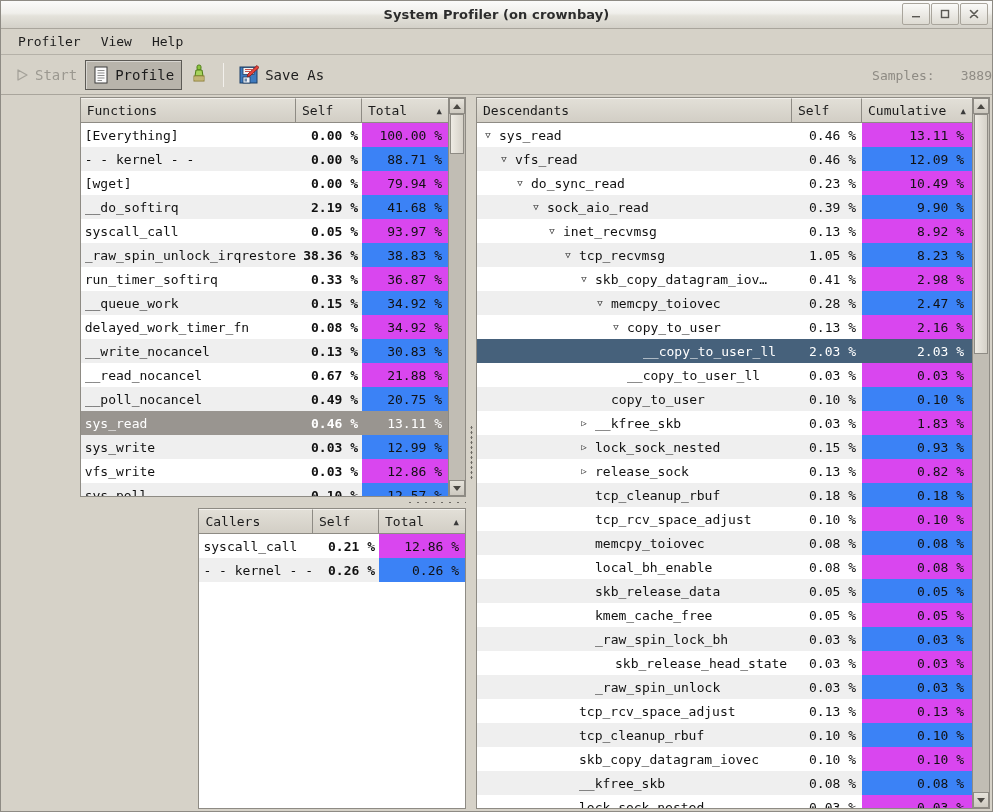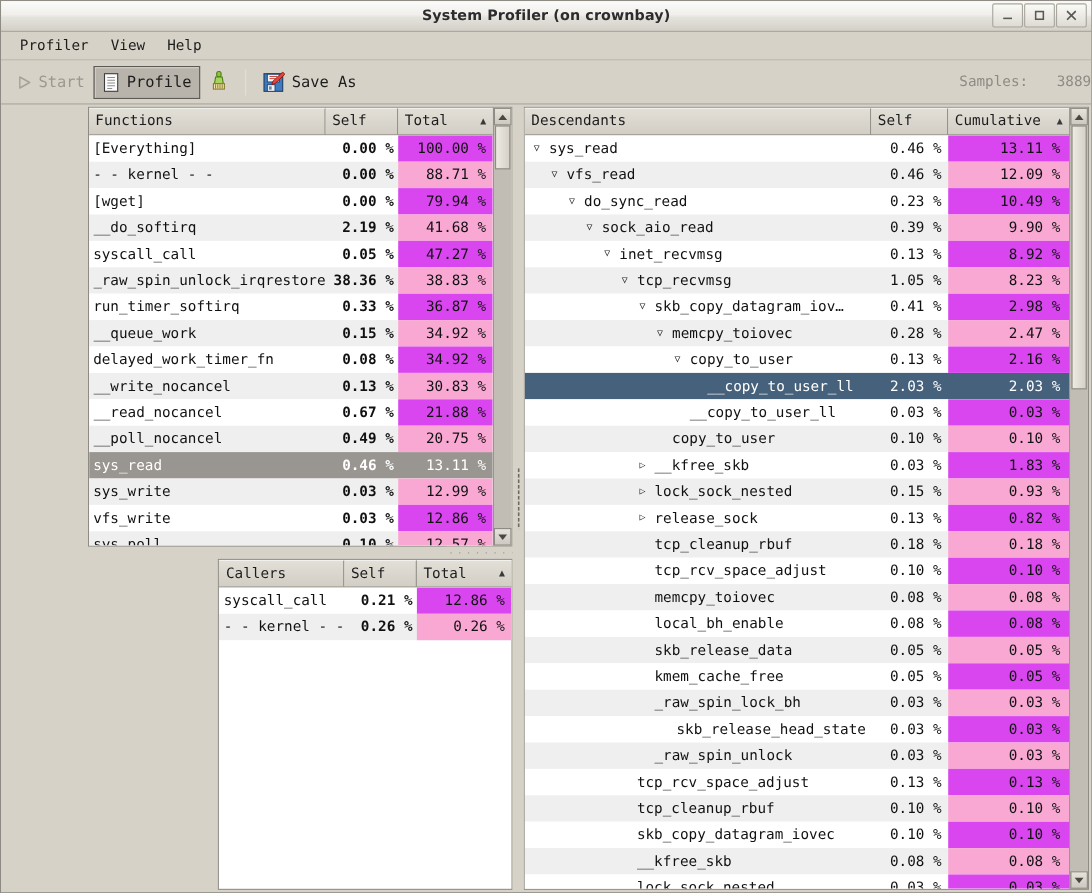--- a/index.html
+++ b/index.html
@@ -166,21 +166,21 @@
 
   .c-name { flex: 1 1 auto; overflow: hidden; white-space: nowrap;
             display: flex; align-items: center; padding-left: 4px; min-width: 0;}
   .c-self { width: 66px; flex: none; text-align: right; padding-right: 4px; white-space: nowrap; font-weight: bold;}
   .c-tot  { width: 86px; flex: none; text-align: right; padding-right: 6px; white-space: nowrap;}
   .c-self-d { width: 70px; flex: none; text-align: right; padding-right: 6px; white-space: nowrap;}
   .c-cum-d  { width: 110px; flex: none; text-align: right; padding-right: 8px; white-space: nowrap;}
 
   
   .row.odd  .sorted { background: #d946ef; }
-  .row.even .sorted { background: #f9a8d4; }
+  .row.even .sorted { background: #3b82f6; }
   .sorted { height: 24px; display: flex; align-items: center; justify-content: flex-end; }
 
   .expander { width: 14px; flex: none; font-size: 9px; color: #222; text-align: center; line-height: 1; }
   .fname { overflow: hidden; text-overflow: ellipsis; white-space: nowrap; }
 
   
   .vscroll {
     width: 17px; flex: none;
     background: #c9c5bc;
     border-left: 1px solid #8e8b84;
@@ -353,21 +353,21 @@
                   <span class="fname">__do_softirq</span>
                 </div>
                 <div class="c-self" style="width: 66px;">2.19 %</div>
                 <div class="c-tot sorted" style="width: 86px;">41.68 %</div>
               </div>
               <div class="row odd">
                 <div class="c-name">
                   <span class="fname">syscall_call</span>
                 </div>
                 <div class="c-self" style="width: 66px;">0.05 %</div>
-                <div class="c-tot sorted" style="width: 86px;">47.27 %</div>
+                <div class="c-tot sorted" style="width: 86px;">93.97 %</div>
               </div>
               <div class="row even">
                 <div class="c-name">
                   <span class="fname">_raw_spin_unlock_irqrestore</span>
                 </div>
                 <div class="c-self" style="width: 66px;">38.36 %</div>
                 <div class="c-tot sorted" style="width: 86px;">38.83 %</div>
               </div>
               <div class="row odd">
                 <div class="c-name">

